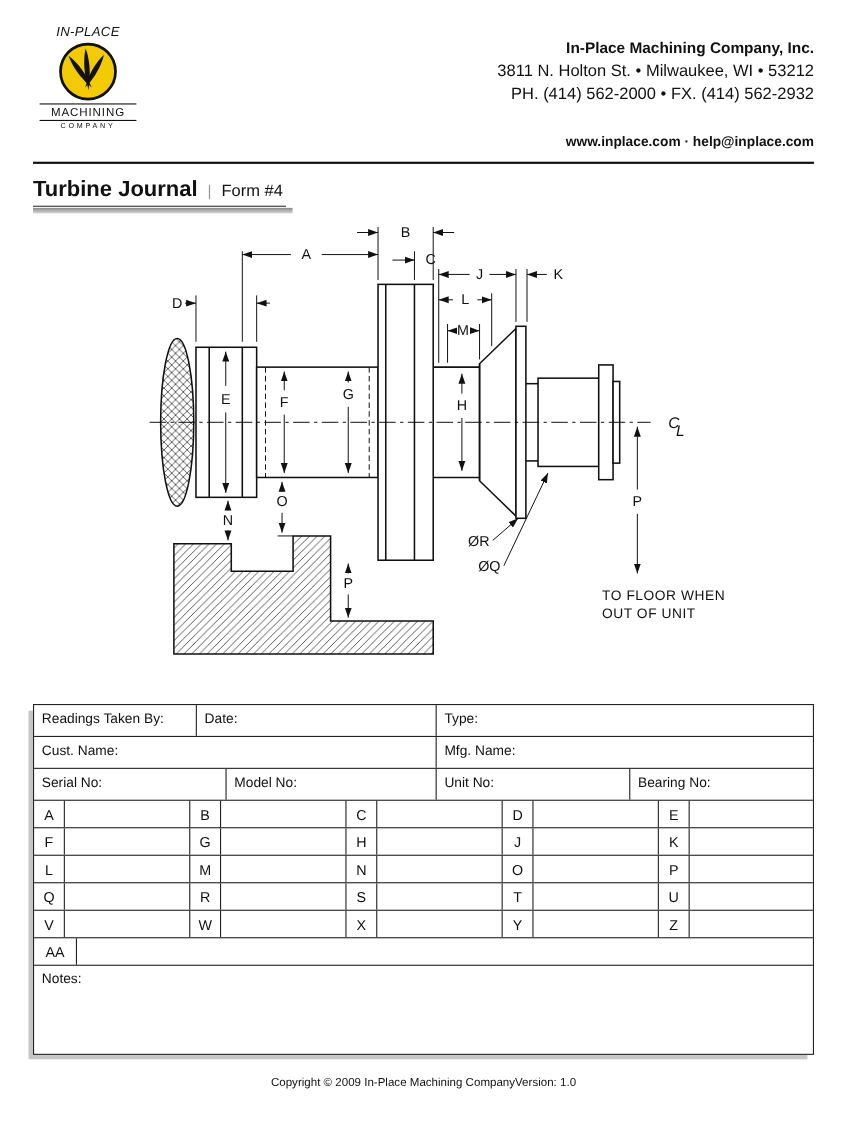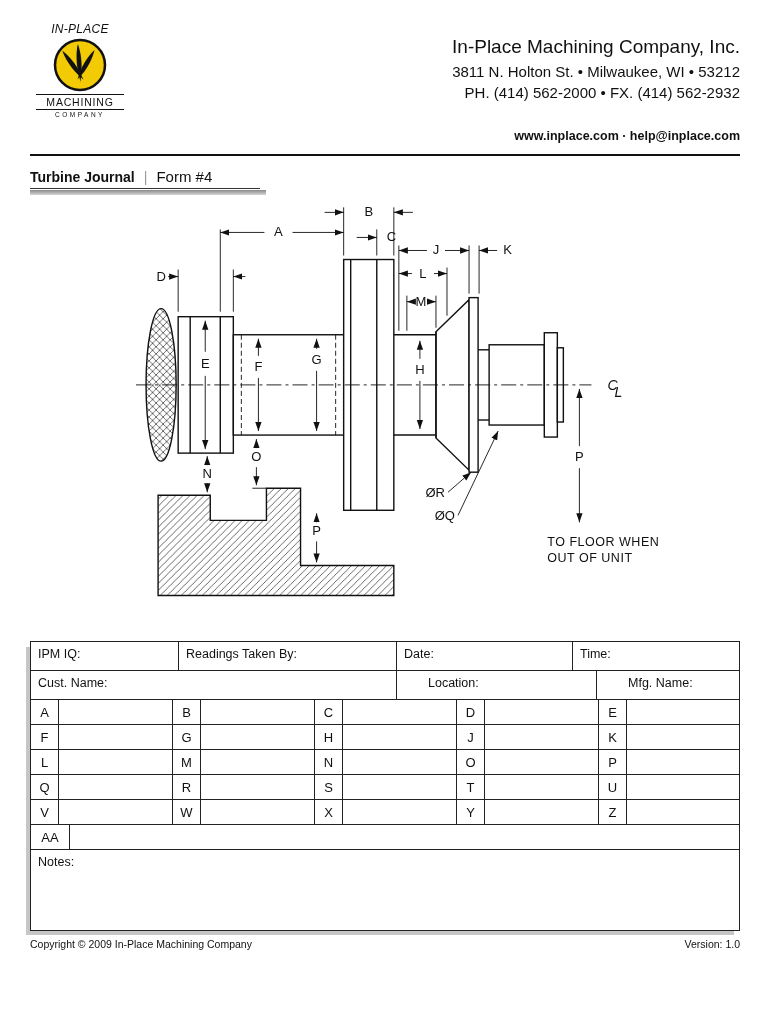--- a/index.html
+++ b/index.html
@@ -11,30 +11,30 @@
 
   
   .header{display:flex;justify-content:space-between;align-items:flex-start;}
   .logo{width:88px;text-align:center;margin-left:6px;}
   .logo-top{font-weight:normal;font-style:italic;font-size:12px;letter-spacing:.3px;}
   .logo-circle{display:block;margin:1px auto 0;}
   .logo-machining{font-weight:normal;font-size:10.5px;letter-spacing:.8px;
     border-top:1.5px solid #111;border-bottom:1.5px solid #111;padding:1px 0;margin-top:1px;}
   .logo-company{font-size:6.5px;letter-spacing:2.5px;margin-top:1px;}
   .header-right{text-align:right;margin-top:12px;line-height:1.4;}
-  .company-name{font-size:19px;font-weight:normal;}
+  .company-name{font-size:14px;font-weight:bold;}
   .addr{font-size:15px;}
   .web{font-size:12.5px;font-weight:bold;margin-top:25px;}
   .header-rule{height:2px;background:#111;margin-top:9px;}
 
   
   .title-block{margin-top:12px;}
   .title-row{display:inline-flex;align-items:baseline;border-bottom:1.5px solid #333;
     padding-bottom:3px;min-width:230px;}
-  .title-main{font-size:14px;font-weight:bold;}
+  .title-main{font-size:20px;font-weight:bold;}
   .title-sep{color:#999;margin:0 9px;font-size:14px;}
   .title-form{font-size:15px;}
   .title-underbar{width:236px;height:5px;background:linear-gradient(180deg,#8a8a8a,#d6d6d6);margin-top:1px;}
   .subtitle{font-size:10.5px;margin-top:7px;}
 
   
   .diagram{position:relative;height:436px;}
   .diagram svg{position:absolute;left:98px;top:4px;}
   .thick{stroke:#111;stroke-width:1.4;fill:none;}
   .hid line{stroke:#111;stroke-width:.9;stroke-dasharray:5 3;}
@@ -45,32 +45,32 @@
   .dimtext .clsym{font-size:14px;font-style:italic;}
 
   
   .form-table{margin-top:10px;border:1.5px solid #222;box-shadow:-5px 5px 0 -1px #c6c6c6;background:#fff;}
   .t-row{display:grid;}
   .t-row + .t-row{border-top:1px solid #222;}
   .cell{border-right:1px solid #222;padding:5px 7px;font-size:12.5px;display:flex;align-items:flex-start;}
   .cell:last-child{border-right:none;}
   .hrow .cell{min-height:18px;}
   .r1{grid-template-columns:148px 218px 176px 1fr;}
-  .r2{grid-template-columns:366px 176px 1fr;gap:24px;}
+  .r2{grid-template-columns:366px 176px 1fr;}
   .r3{grid-template-columns:175px 191px 176px 1fr;}
   .lrow{grid-template-columns:28px 114px 28px 114px 28px 114px 28px 114px 28px 1fr;}
   .lrow .cell{padding:3px 5px;min-height:18px;}
   .letter{justify-content:center;align-items:center;font-size:13px;padding:2px;}
   .aarow{grid-template-columns:34px 1fr;}
   .aarow .cell{padding:3px 19px;min-height:18px;}
   .notesrow{grid-template-columns:1fr;}
   .notesrow .cell{min-height:70px;}
 
   
-  .footer{display:flex;justify-content:space-between;font-size:10.5px;margin-top:7px;}
+  .footer{display:flex;justify-content:center;font-size:10.5px;margin-top:19px;}
 </style>
 </head>
 <body>
 
 <div class="page">
 
   <div class="header">
     <div class="logo">
       <div class="logo-top">IN-PLACE</div>
       <svg class="logo-circle" width="56" height="56" viewBox="0 0 56 56">
@@ -219,29 +219,33 @@
         <text x="483" y="190" class="clsym">C</text>
         <text x="489" y="197" class="clsym">L</text>
         <text x="418" y="346" text-anchor="start" class="note">TO FLOOR WHEN</text>
         <text x="418" y="362" text-anchor="start" class="note">OUT OF UNIT</text>
       </g>
     </svg>
   </div>
 
   <div class="form-table">
     <div class="t-row hrow r1">
-      <div class="cell">IPM IQ:</div>
       <div class="cell">Readings Taken By:</div>
       <div class="cell">Date:</div>
-      <div class="cell">Time:</div>
+      <div class="cell">Type:</div>
     </div>
     <div class="t-row hrow r2">
       <div class="cell">Cust. Name:</div>
-      <div class="cell">Location:</div>
       <div class="cell">Mfg. Name:</div>
+    </div>
+    <div class="t-row hrow r3">
+      <div class="cell">Serial No:</div>
+      <div class="cell">Model No:</div>
+      <div class="cell">Unit No:</div>
+      <div class="cell">Bearing No:</div>
     </div>
 
     <div class="t-row lrow">
       <div class="cell letter">A</div>
       <div class="cell"></div>
       <div class="cell letter">B</div>
       <div class="cell"></div>
       <div class="cell letter">C</div>
       <div class="cell"></div>
       <div class="cell letter">D</div>

